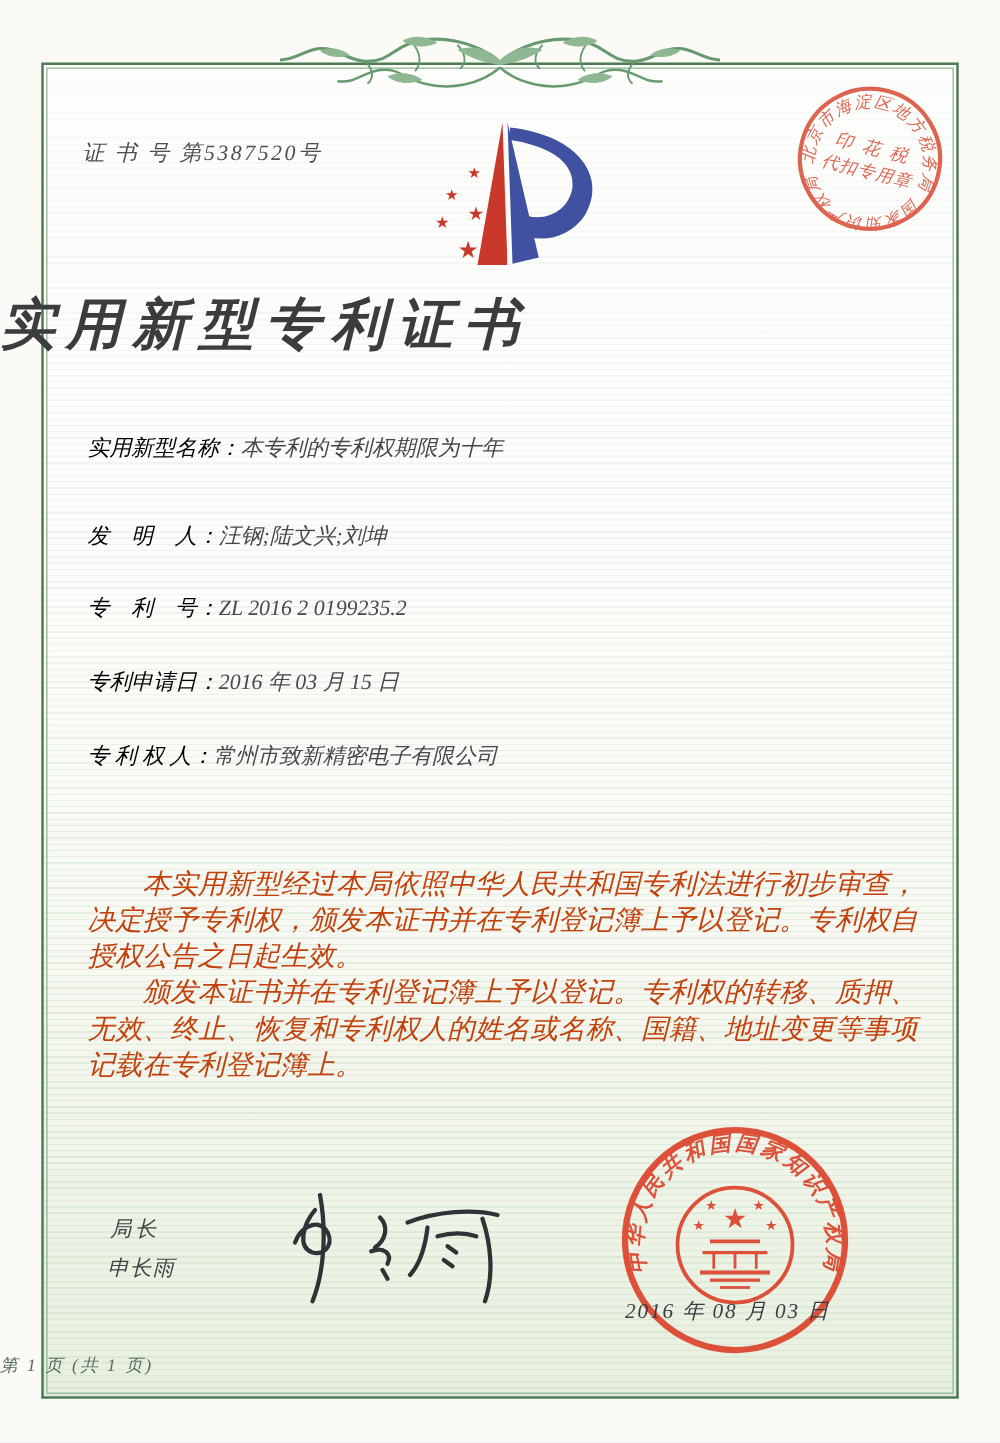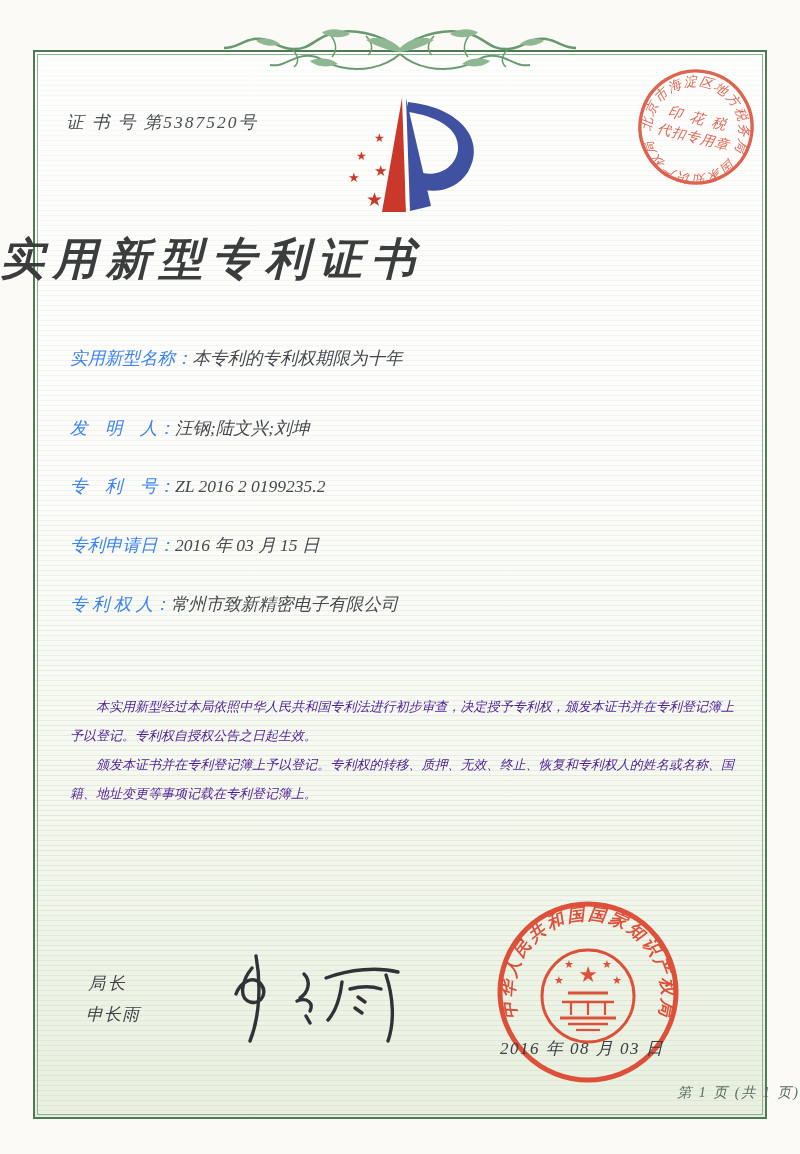--- a/index.html
+++ b/index.html
@@ -28,36 +28,36 @@
   .cert-no{
     position:absolute;left:66px;top:110px;font-size:17.5px;letter-spacing:2px;color:#4b5054;
   }
   .stamp{position:absolute;left:622px;top:53px;opacity:.85;}
   .logo{position:absolute;left:318px;top:92px;}
   .title{
     position:absolute;left:0;right:0;top:230px;margin:0;
     font-size:44px;font-weight:600;letter-spacing:9px;color:#3b3c3e;
   }
   .field-row{position:absolute;left:70px;font-size:17.5px;color:#45484e;white-space:nowrap;}
-  .f-label{color:#3b82f6;}
+  .f-label{color:#000000;}
   .f-value{color:#45484e;}
   .row0{top:346px;} .row1{top:416px;} .row2{top:474px;}
   .row3{top:533px;} .row4{top:592px;} .row5{top:651px;}
   .body-text{
     position:absolute;left:70px;top:692px;width:664px;
-    font-size:13px;line-height:29px;color:#4c1d95;text-align:justify;
+    font-size:22px;line-height:29px;color:#c2410c;text-align:justify;
   }
   .body-text p{margin:0;text-indent:2em;}
   .signoff-role{position:absolute;left:88px;top:972px;font-size:17px;color:#3f4346;letter-spacing:3px;}
   .signoff-name{position:absolute;left:86px;top:1003px;font-size:17px;color:#3f4346;letter-spacing:1px;}
   .signature{position:absolute;left:200px;top:948px;}
   .seal{position:absolute;left:488px;top:892px;opacity:.9;}
   .seal-date{position:absolute;left:500px;top:1037px;font-size:17px;color:#3b3b43;letter-spacing:1.5px;}
   .footer{
-    position:absolute;left:0;right:0;top:1084px;text-align:right;
+    position:absolute;left:0;right:0;top:1084px;text-align:left;
     font-size:14px;color:#586a5e;letter-spacing:2px;
   }
   .seal-red{fill:#dc3f28;}
   .stamp-red{fill:#d84a33;}
 </style>
 </head>
 <body>
 
 <div class="page">
 

